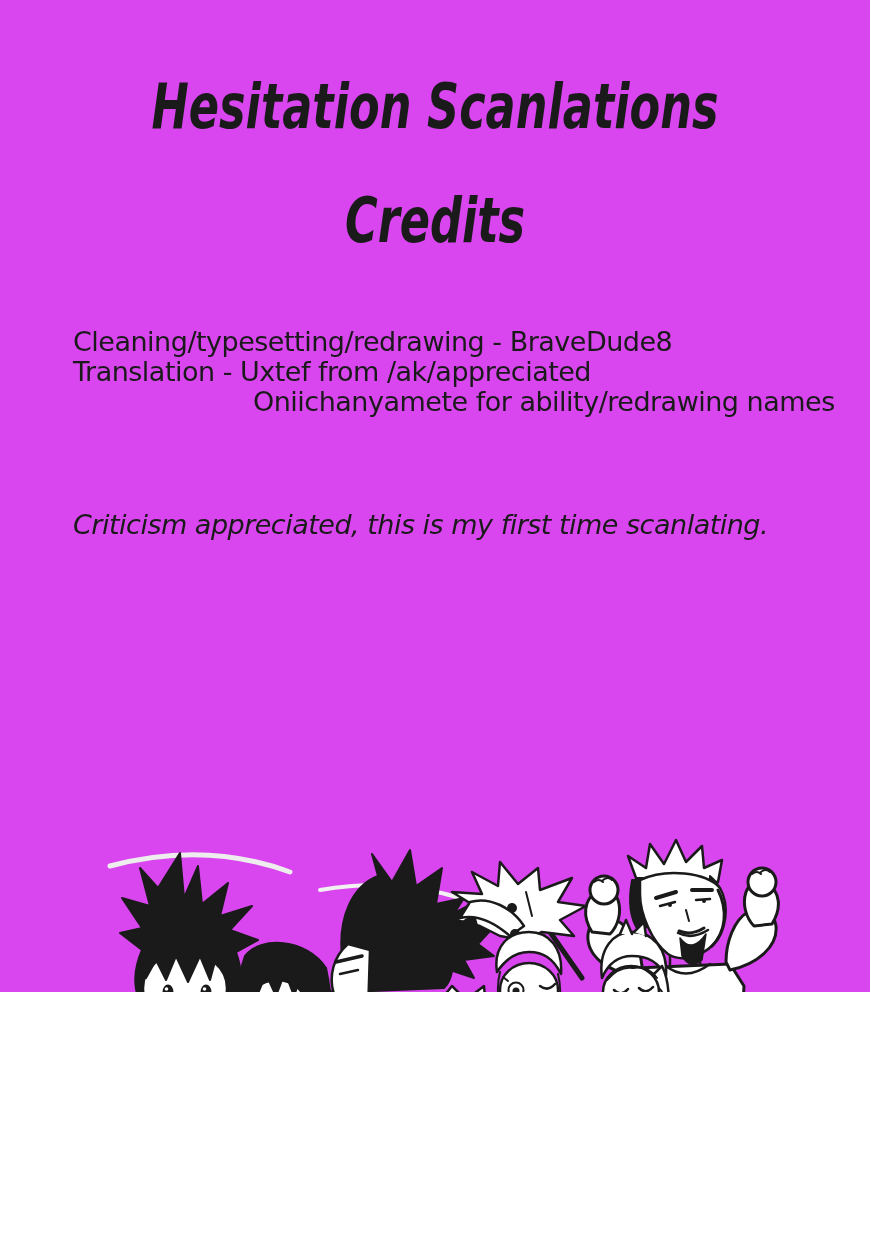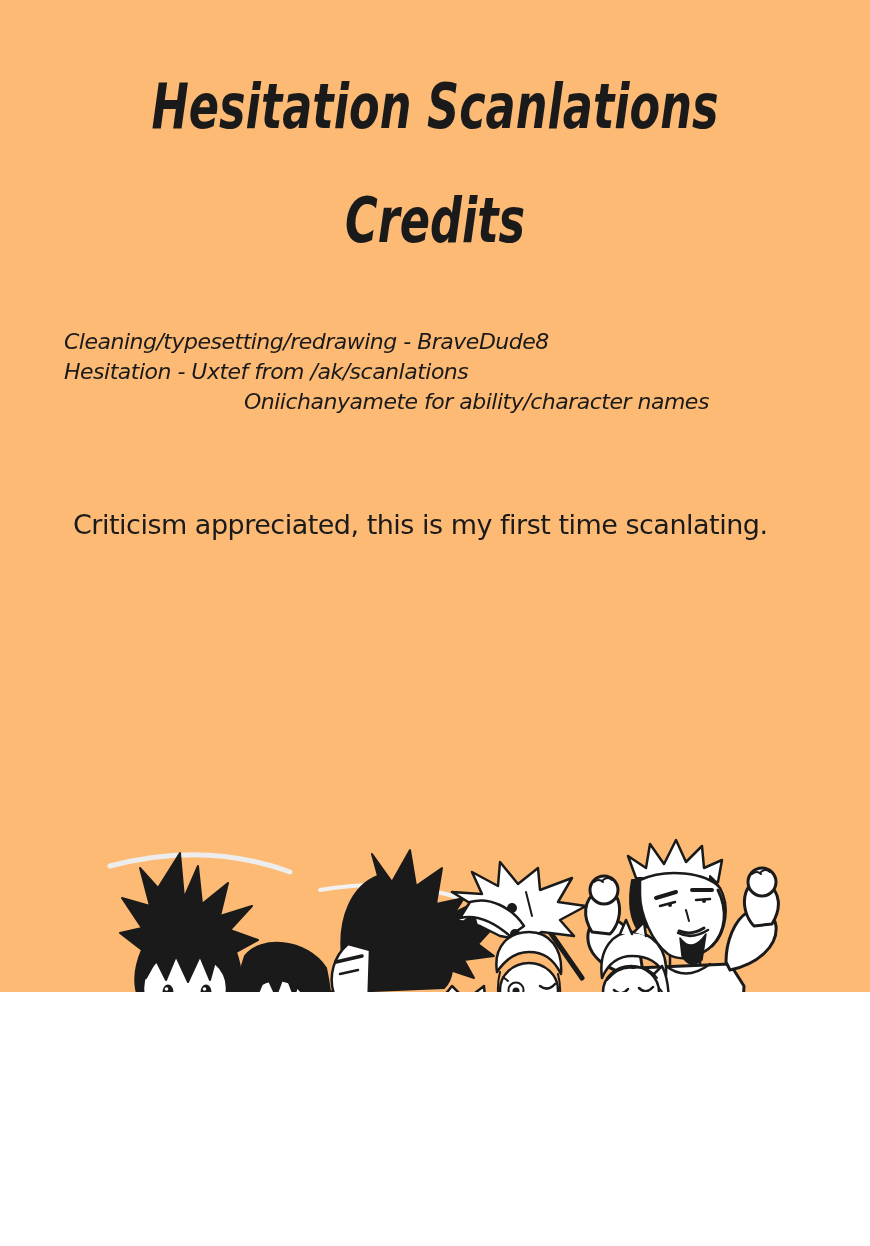--- a/index.html
+++ b/index.html
@@ -1,59 +1,59 @@
 <!DOCTYPE html>
 <html><head>
 <meta charset="utf-8">
 <style>
   html,body{margin:0;padding:0;background:#ffffff;}
   .page{
-    position:relative;width:870px;height:992px;background:#fdba74;
+    position:relative;width:870px;height:992px;background:#d946ef;
     overflow:hidden;color:#1a1a1a;
     font-family:"DejaVu Sans","Liberation Sans",sans-serif;
   }
   .title,.subtitle{
     position:absolute;left:0;width:100%;text-align:center;
     font-style:italic;font-weight:bold;font-size:62px;line-height:1;
     white-space:nowrap;transform:scaleX(.72);
   }
   .title{top:76px;}
   .subtitle{top:190px;}
   .credits{
-    position:absolute;left:64px;top:327px;
-    font-style:italic;font-size:22px;line-height:30px;
+    position:absolute;left:73px;top:327px;
+    font-size:27px;line-height:30px;
     letter-spacing:-.5px;white-space:nowrap;
   }
   .credit-line{height:30px;}
   .credit-line.indent{margin-left:180px;}
   .note{
     position:absolute;left:73px;top:509px;
-    font-size:27px;letter-spacing:-.5px;white-space:nowrap;
+    font-style:italic;font-size:27px;letter-spacing:-.5px;white-space:nowrap;
   }
   .illustration{position:absolute;left:80px;top:828px;width:760px;height:360px;}
   .doodles{position:absolute;left:298px;top:1182px;width:230px;height:50px;}
   .date{
     position:absolute;left:716px;top:1202px;
     font-style:italic;font-size:27px;letter-spacing:.5px;
     transform:scaleX(.88);transform-origin:left center;white-space:nowrap;
   }
   svg *{vector-effect:none;}
 </style>
 </head>
 <body>
 
 <div class="page">
 
   <div class="title">Hesitation Scanlations</div>
   <div class="subtitle">Credits</div>
 
   <div class="credits">
     <div class="credit-line">Cleaning/typesetting/redrawing - BraveDude8</div>
-    <div class="credit-line">Hesitation - Uxtef from /ak/scanlations</div>
-    <div class="credit-line indent">Oniichanyamete for ability/character names</div>
+    <div class="credit-line">Translation - Uxtef from /ak/appreciated</div>
+    <div class="credit-line indent">Oniichanyamete for ability/redrawing names</div>
   </div>
 
   <div class="note">Criticism appreciated, this is my first time scanlating.</div>
 
   <svg class="illustration" viewBox="0 0 760 360" fill="none" stroke-linejoin="round" stroke-linecap="round">
 
     <g stroke="#ededed" fill="none">
       <path d="M30,38 C90,22 150,22 210,44" stroke-width="5"></path>
       <path d="M240,62 C300,52 340,58 380,70" stroke-width="4" stroke="#f2f2f2"></path>
     </g>

